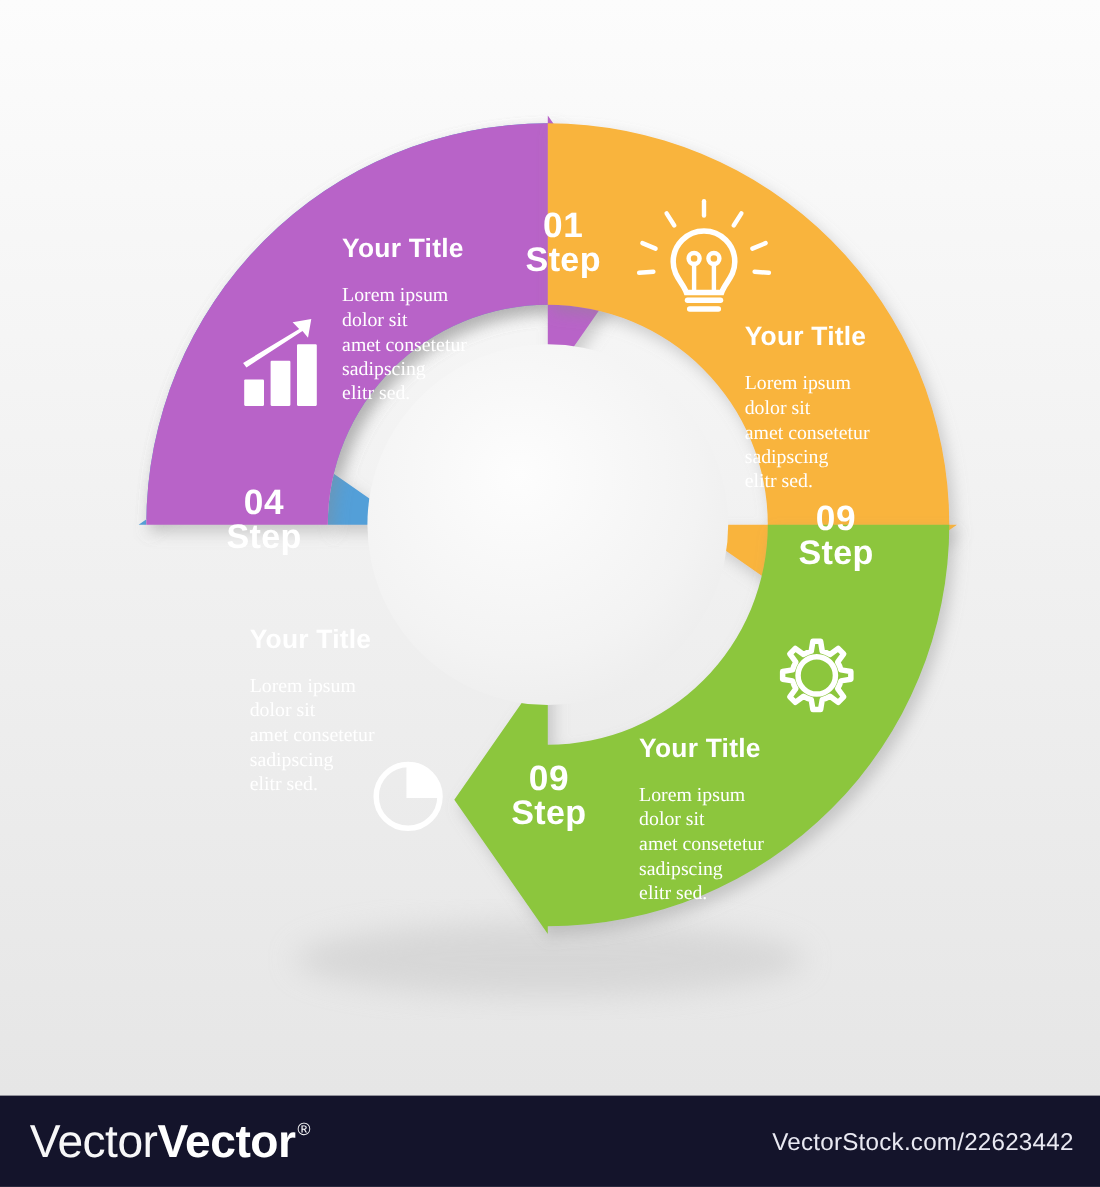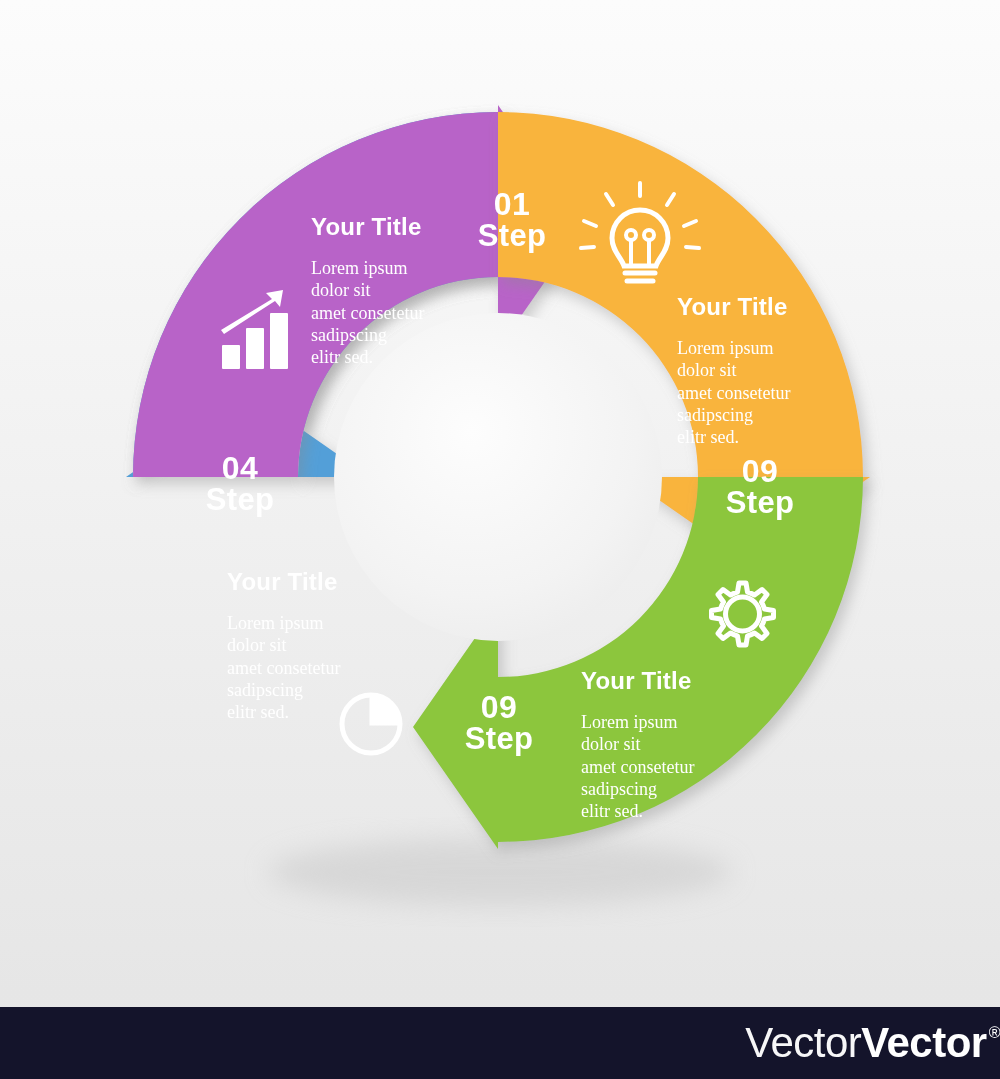--- a/index.html
+++ b/index.html
@@ -72,33 +72,33 @@
   #text-01 { left: 311px; top: 199px; }
   #label-01 { left: 462px; top: 188px; width: 100px; }
 
   #text-02 { left: 677px; top: 279px; }
   #label-02 { left: 708px; top: 455px; width: 104px; }
 
   #text-03 { left: 581px; top: 653px; }
   #label-03 { left: 447px; top: 691px; width: 104px; }
 
   #text-04 { left: 227px; top: 554px; }
-  #label-04 { left: 188px; top: 452px; width: 104px; }
+  #label-04 { left: 188px; top: 440px; width: 104px; }
 
   
   .footer {
     position: absolute;
     left: 0;
     bottom: 0;
     width: 1000px;
-    height: 72px;
+    height: 83px;
     background: #14142b;
     display: flex;
     align-items: center;
-    justify-content: flex-end;
+    justify-content: space-between;
   }
   .brand {
     margin-left: 27px;
     color: #ffffff;
     font-size: 42px;
     line-height: 1;
     display: flex;
     align-items: flex-start;
     letter-spacing: -0.5px;
   }
@@ -274,15 +274,16 @@
     <span class="step-num">04</span>
     <span class="step-word">Step</span>
   </div>
 
   <div class="footer">
     <div class="brand">
       <span class="light">Vector</span>
         <span class="bold">Vector</span>
         <span class="reg">®</span>
     </div>
+    <div class="footer-url">VectorStock.com/22623442</div>
   </div>
 
 </div>
 
 </body></html>

